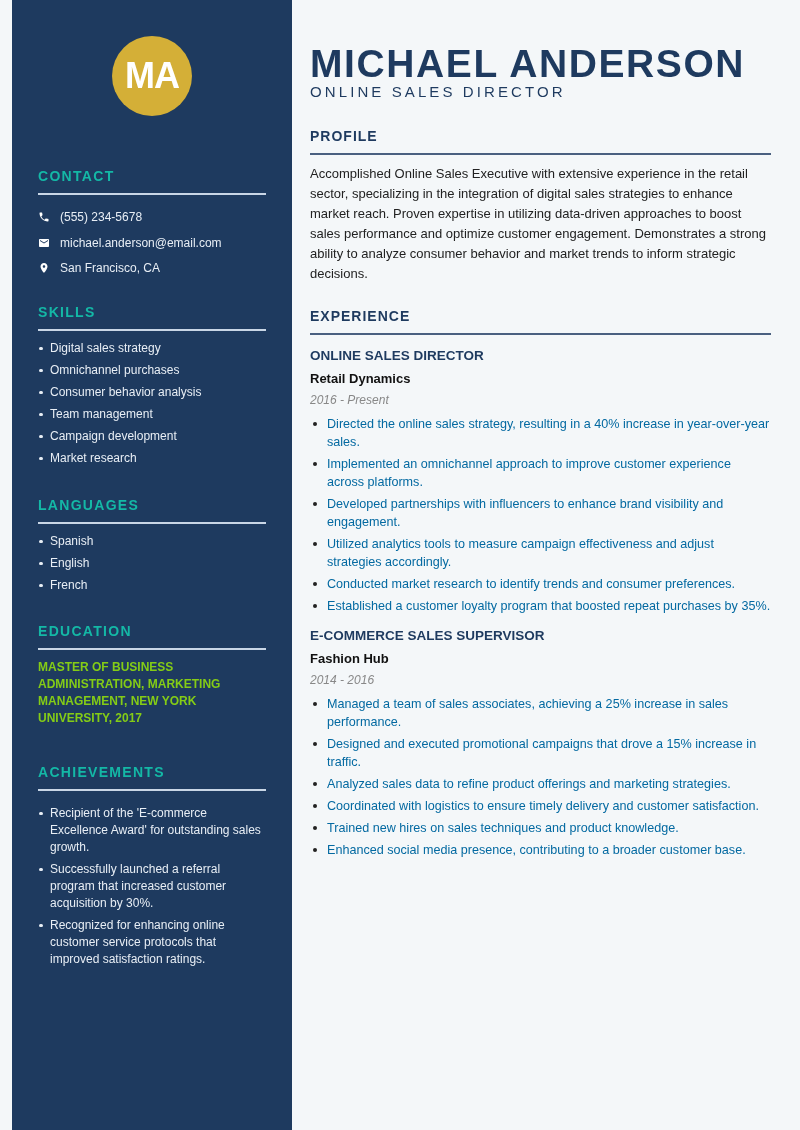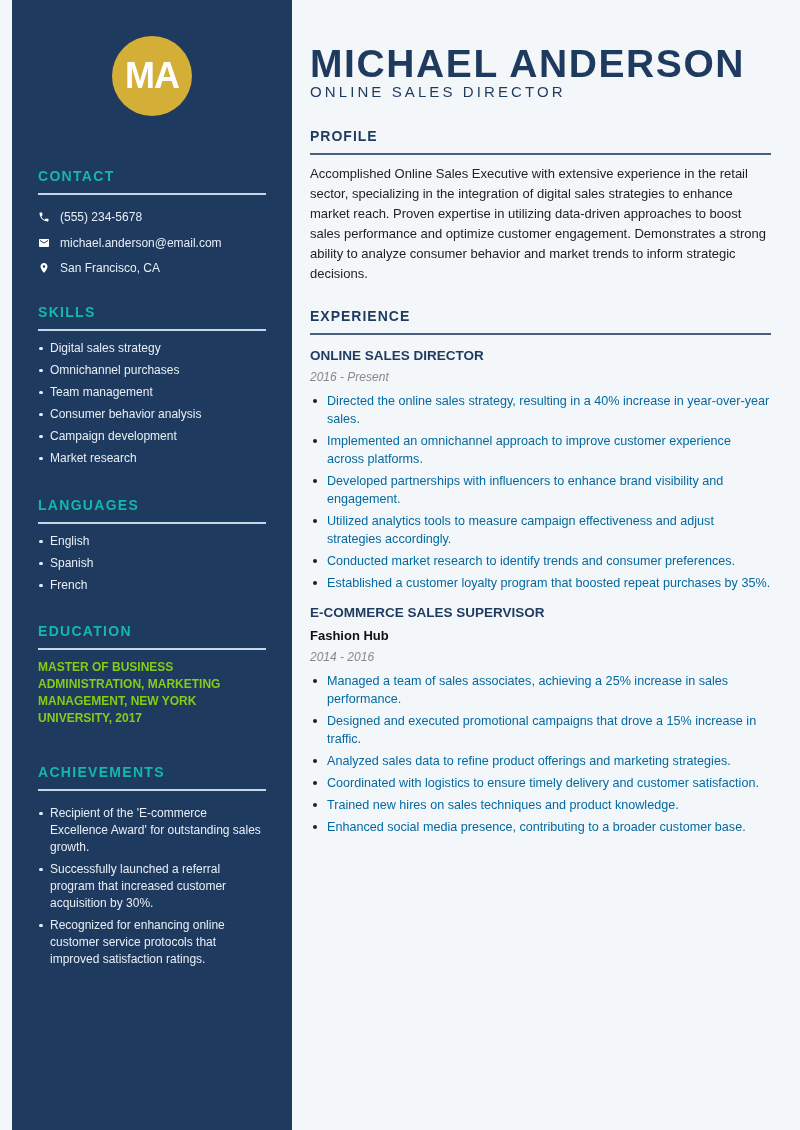--- a/index.html
+++ b/index.html
@@ -125,33 +125,33 @@
       </div>
     </div>
   </section>
 
   <section class="side-section" style="top:303px">
     <h2 class="side-heading">SKILLS</h2>
     <div class="side-divider"></div>
     <ul class="side-list">
       <li>Digital sales strategy</li>
       <li>Omnichannel purchases</li>
+      <li>Consumer behavior analysis</li>
       <li>Team management</li>
-      <li>Consumer behavior analysis</li>
       <li>Campaign development</li>
       <li>Market research</li>
     </ul>
   </section>
 
   <section class="side-section" style="top:496px">
     <h2 class="side-heading">LANGUAGES</h2>
     <div class="side-divider"></div>
     <ul class="side-list">
+      <li>Spanish</li>
       <li>English</li>
-      <li>Spanish</li>
       <li>French</li>
     </ul>
   </section>
 
   <section class="side-section" style="top:622px">
     <h2 class="side-heading">EDUCATION</h2>
     <div class="side-divider"></div>
     <p class="edu-text">MASTER OF BUSINESS ADMINISTRATION, MARKETING MANAGEMENT, NEW YORK UNIVERSITY, 2017</p>
   </section>
 
@@ -175,20 +175,21 @@
     <div class="main-divider"></div>
     <p class="profile-text">Accomplished Online Sales Executive with extensive experience in the retail sector, specializing in the integration of digital sales strategies to enhance market reach. Proven expertise in utilizing data-driven approaches to boost sales performance and optimize customer engagement. Demonstrates a strong ability to analyze consumer behavior and market trends to inform strategic decisions.</p>
   </section>
 
   <section class="main-section" style="top:307px">
     <h2 class="main-heading">EXPERIENCE</h2>
     <div class="main-divider"></div>
 
     <div class="job">
       <h3 class="job-title">ONLINE SALES DIRECTOR</h3>
+      <div class="job-company">Retail Dynamics</div>
       <div class="job-dates">2016 - Present</div>
       <ul class="job-bullets">
         <li>Directed the online sales strategy, resulting in a 40% increase in year-over-year sales.</li>
         <li>Implemented an omnichannel approach to improve customer experience across platforms.</li>
         <li>Developed partnerships with influencers to enhance brand visibility and engagement.</li>
         <li>Utilized analytics tools to measure campaign effectiveness and adjust strategies accordingly.</li>
         <li>Conducted market research to identify trends and consumer preferences.</li>
         <li>Established a customer loyalty program that boosted repeat purchases by 35%.</li>
       </ul>
     </div>

